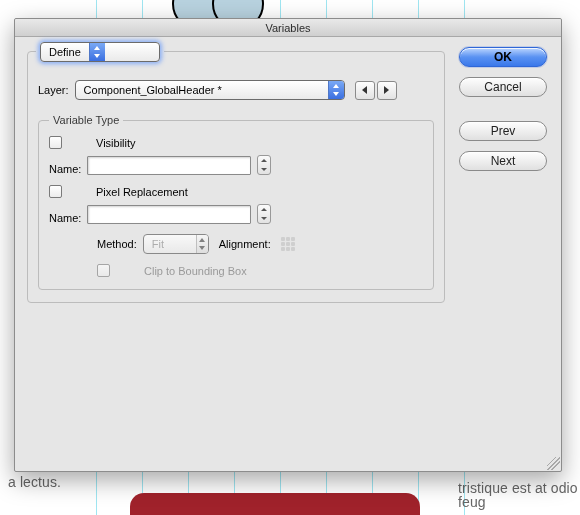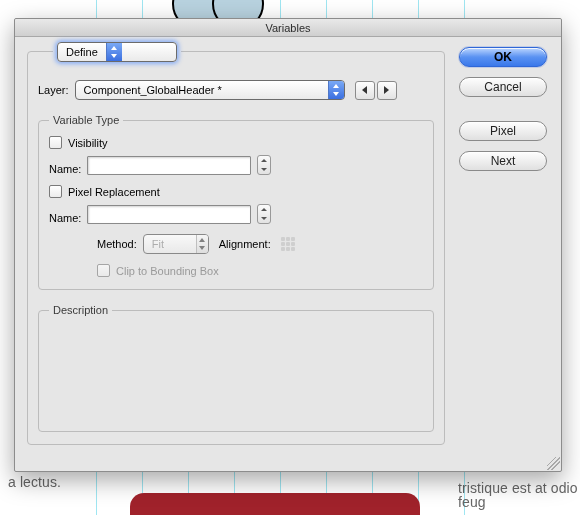--- a/index.html
+++ b/index.html
@@ -105,21 +105,21 @@
   }
   .tri-l,.tri-r{width:0;height:0;border-top:4px solid transparent;border-bottom:4px solid transparent;}
   .tri-l{border-right:5px solid #333;}
   .tri-r{border-left:5px solid #333;}
   fieldset.vt {
     border:1px solid #bcbcbc; border-radius:4px;
     margin:14px 0 0 0; padding:8px 10px 12px 10px;
   }
   fieldset.vt legend { padding:0 4px; color:#3a3a3a; font-size:11px;}
   .chk { width:13px;height:13px;border:1px solid #7a7a7a;border-radius:2px;background:linear-gradient(#fff,#ececec);display:inline-block;margin-right:6px;vertical-align:middle;}
-  .chk-row { display:flex; align-items:center; margin-top:2px;}
+  .chk-row { display:flex; align-items:center; margin-top:2px;gap:28px;}
   .name-row { display:flex; align-items:flex-end; margin:6px 0 10px 0;}
   .grey-text { color:#9a9a9a; }
   .align-dots { width:15px;height:15px;display:inline-grid;grid-template-columns:repeat(3,4px);grid-template-rows:repeat(3,4px);gap:1px;margin-left:4px;vertical-align:middle;}
   .align-dots span{background:#cfcfcf;border-radius:1px;}
   fieldset.desc {
     border:1px solid #bcbcbc; border-radius:4px;
     margin:14px 0 0 0; padding:8px 10px; height:128px;
   }
   fieldset.desc legend{padding:0 4px;color:#3a3a3a;font-size:11px;}
   .aqua-btn {
@@ -167,21 +167,21 @@
 <div class="red-bar"></div>
 <div class="bg-text" style="left:450px;bottom:6px">tristique est at odio feug</div>
 <div class="bg-text" style="left:0;bottom:26px">a lectus.</div>
 
 <div class="dialog">
   <div class="titlebar">Variables</div>
   <div class="body">
     <div class="left-col">
       <div class="outer-group">
 
-        <div style="position:absolute;top:-10px;left:25px;background:#e6e6e6;padding:0 4px;">
+        <div style="position:absolute;top:-10px;left:8px;background:#e6e6e6;padding:0 4px;">
           <div class="select-wrap halo" style="width:120px">
             <div class="select-label">Define</div>
             <div class="select-arrows">
                 <div class="up"></div>
                 <div class="dn"></div>
               </div>
           </div>
         </div>
 
         <div class="row" style="margin-top:18px;">
@@ -255,29 +255,26 @@
                 <span></span>
             </span>
           </div>
 
           <div class="chk-row grey-text" style="margin-top:10px;margin-left:48px;">
             <span class="chk" style="opacity:0.6"></span>
             <span>Clip to Bounding Box</span>
           </div>
         </fieldset>
 
-        <fieldset class="desc">
-          <legend>Description</legend>
-        </fieldset>
 
       </div>
     </div>
 
     <div class="right-col">
       <div class="aqua-btn primary">OK</div>
       <div class="aqua-btn">Cancel</div>
       <div style="height:14px"></div>
-      <div class="aqua-btn">Pixel</div>
+      <div class="aqua-btn">Prev</div>
       <div class="aqua-btn">Next</div>
     </div>
   </div>
   <div class="resize"></div>
 </div>
 
 </body></html>

